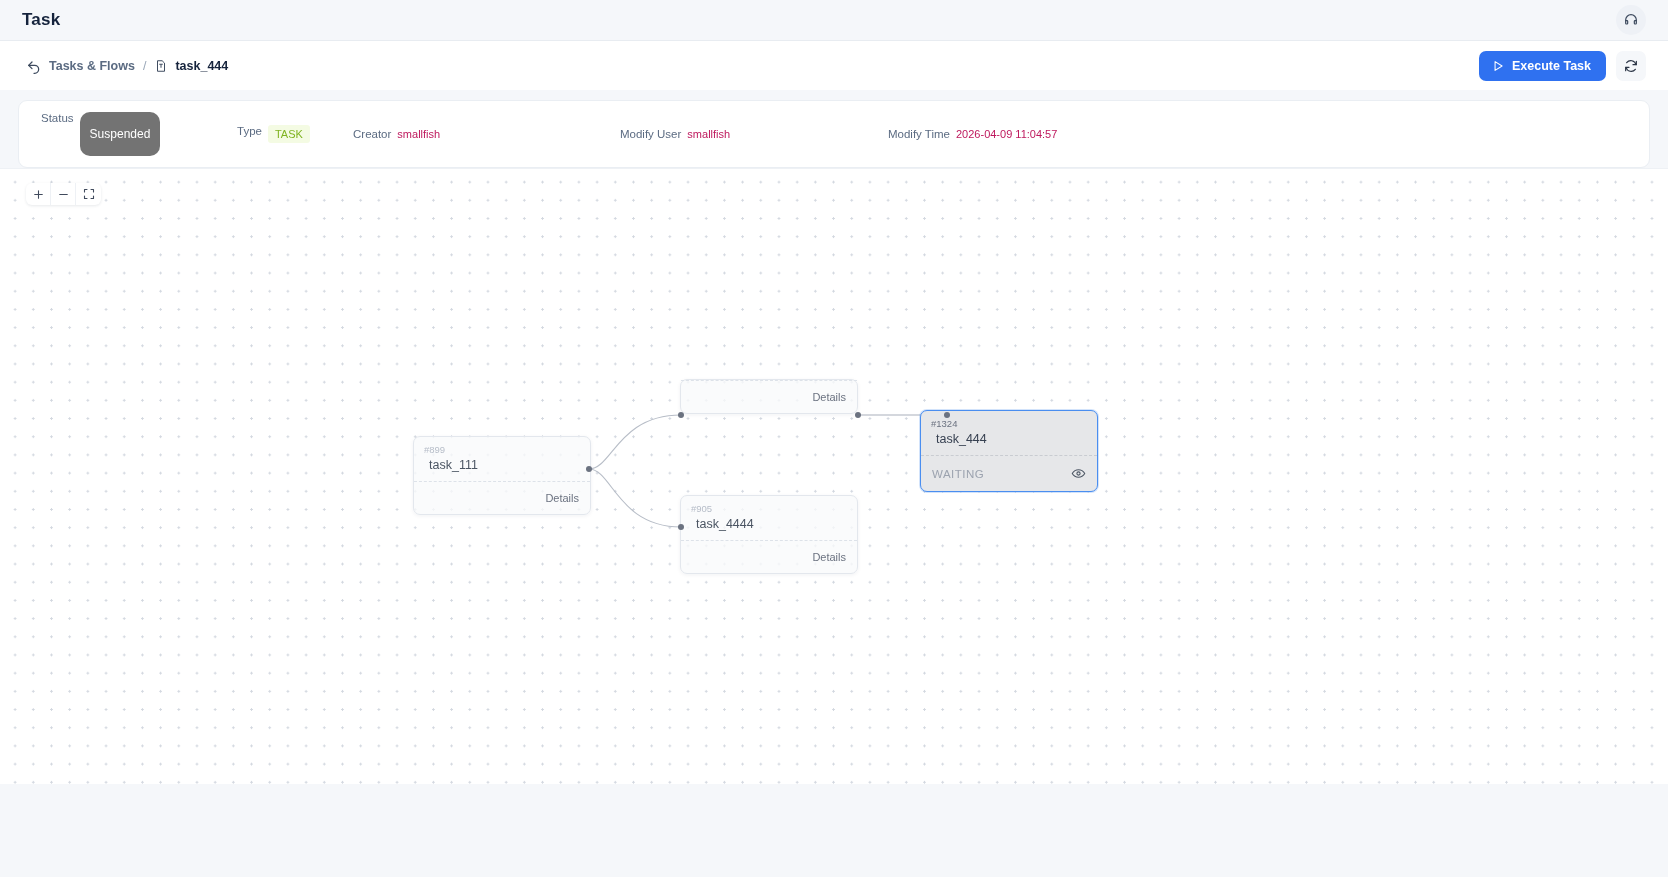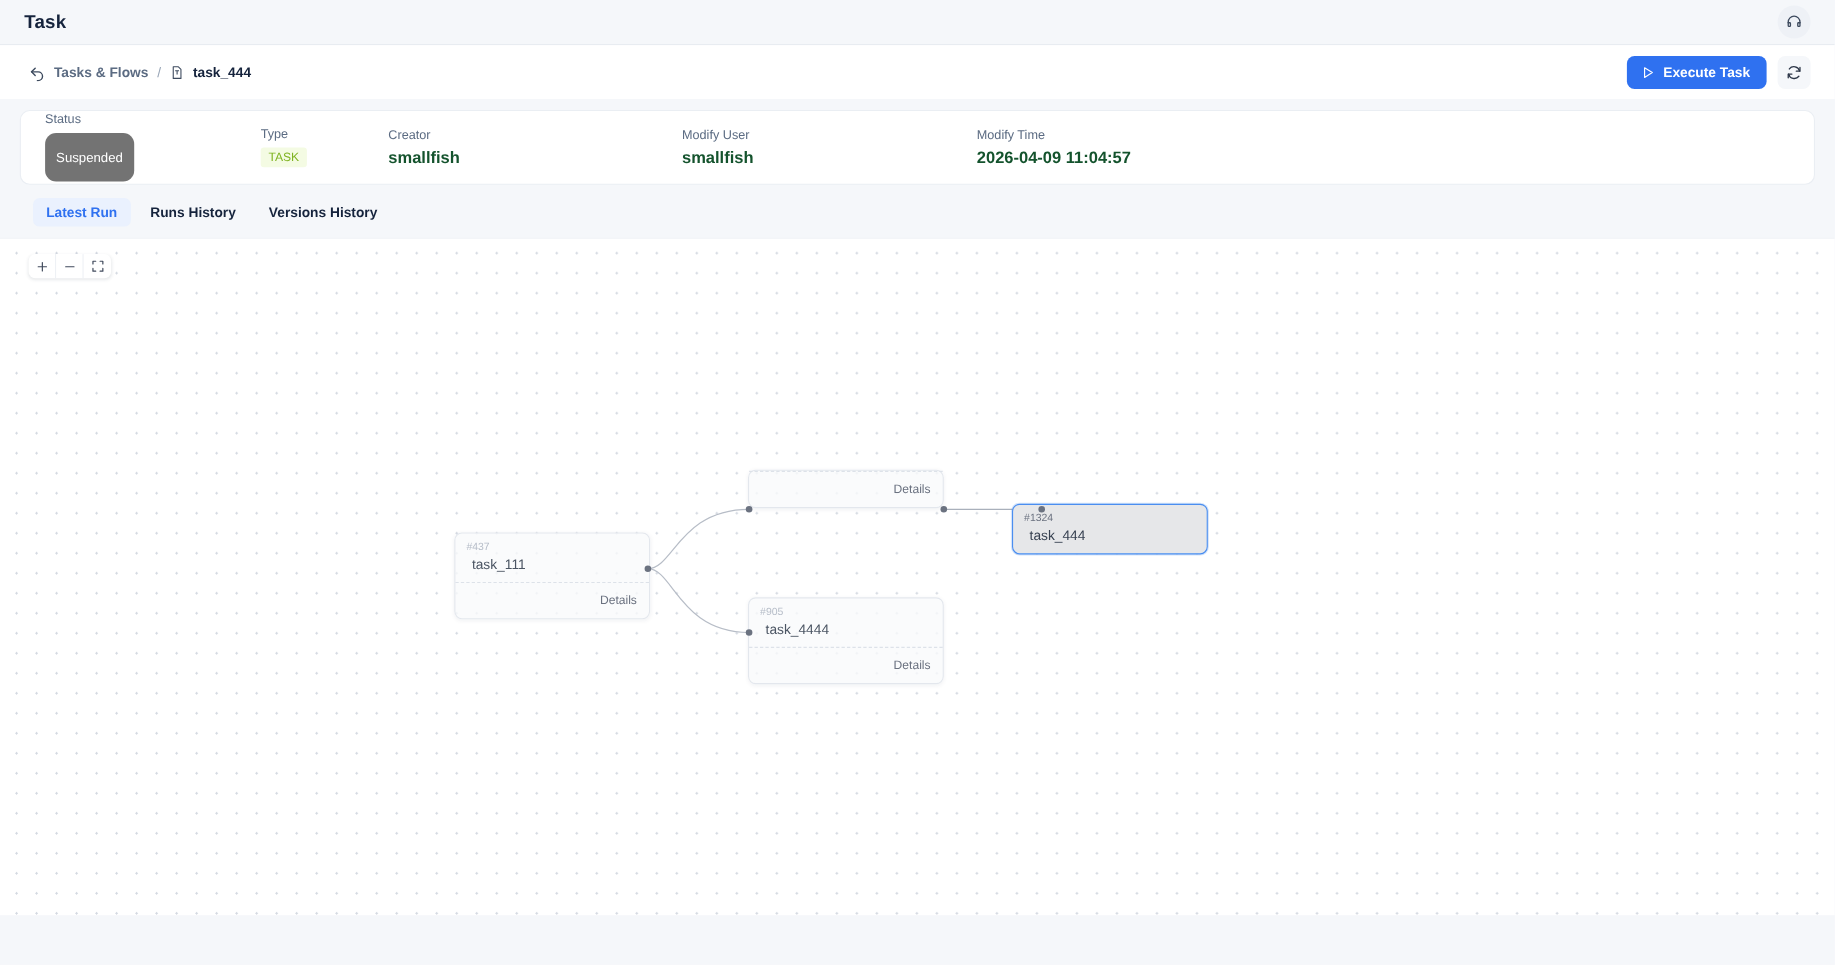--- a/index.html
+++ b/index.html
@@ -94,23 +94,23 @@
   
   .info-card {
     background: #ffffff;
     border: 1px solid #eaeef3;
     border-radius: 9px;
     height: 68px;
     display: flex;
     align-items: center;
     padding: 0 22px;
   }
-  .info-col { display: flex; flex-direction: column; gap: 6px; }
+  .info-col { display: flex; gap: 6px; }
   .info-label { font-size: 11.5px; color: #5b6b82; }
-  .info-value { font-size: 15px; color: #14532d; font-weight: bold; }
+  .info-value { font-size: 11px; color: #be185d; font-weight: normal; }
   .badge-status {
     background: #737373;
     color: #ffffff;
     font-size: 12px;
     font-weight: normal;
     border-radius: 10px;
     padding: 15px 10px;
     display: inline-block;
     width: fit-content;
   }
@@ -307,25 +307,20 @@
     <div class="info-col" style="width:268px;">
       <span class="info-label">Modify User</span>
       <span class="info-value">smallfish</span>
     </div>
     <div class="info-col">
       <span class="info-label">Modify Time</span>
       <span class="info-value">2026-04-09 11:04:57</span>
     </div>
   </div>
 
-  <div class="tabs">
-    <div class="tab active">Latest Run</div>
-    <div class="tab">Runs History</div>
-    <div class="tab">Versions History</div>
-  </div>
 </div>
 
 <div class="canvas-wrap">
   <div class="canvas-dots"></div>
 
   <div class="zoom-tools">
     <div class="zoom-btn">
       <svg width="13" height="13" viewBox="0 0 24 24" fill="none" stroke="#404a5c" stroke-width="2" stroke-linecap="round">
         <path d="M12 5v14M5 12h14"></path>
       </svg>
@@ -347,21 +342,21 @@
 
   <svg class="edges">
     <path d="M589,300 C612,300 618,246 681,246" fill="none" stroke="#b7bdc7" stroke-width="1.1"></path>
     <path d="M589,300 C612,300 618,358 681,358" fill="none" stroke="#b7bdc7" stroke-width="1.1"></path>
     <path d="M858,246 L946,246" fill="none" stroke="#a9b0bb" stroke-width="1.1"></path>
     <path d="M941,242 l6,4 -6,4 z" fill="#8d95a2"></path>
   </svg>
 
   <div class="node" style="left:413px; top:267px;">
     <div class="node-head">
-      <div class="node-id">#437</div>
+      <div class="node-id">#899</div>
       <div class="node-title">task_111</div>
     </div>
     <div class="node-foot">
       <span class="node-details">Details</span>
     </div>
   </div>
   <div class="port" style="left:586px; top:297px;"></div>
 
   <div class="node" style="left:680px; top:210px;">
     <div class="node-foot">
@@ -380,15 +375,24 @@
       <span class="node-details">Details</span>
     </div>
   </div>
   <div class="port" style="left:678px; top:355px;"></div>
 
   <div class="node selected" style="left:920px; top:211px;margin-top:30px;">
     <div class="node-head">
       <div class="node-id">#1324</div>
       <div class="node-title">task_444</div>
     </div>
+    <div class="node-foot">
+      <span class="node-status">WAITING</span>
+      <span class="eye-btn">
+        <svg width="15" height="15" viewBox="0 0 24 24" fill="none" stroke="#4b5563" stroke-width="1.7" stroke-linecap="round" stroke-linejoin="round">
+          <path d="M2 12s3.6-6 10-6 10 6 10 6-3.6 6-10 6-10-6-10-6z"></path>
+          <circle cx="12" cy="12" r="2.6"></circle>
+        </svg>
+      </span>
+    </div>
   </div>
   <div class="port" style="left:944px; top:243px;"></div>
 </div>
 
 </body></html>

